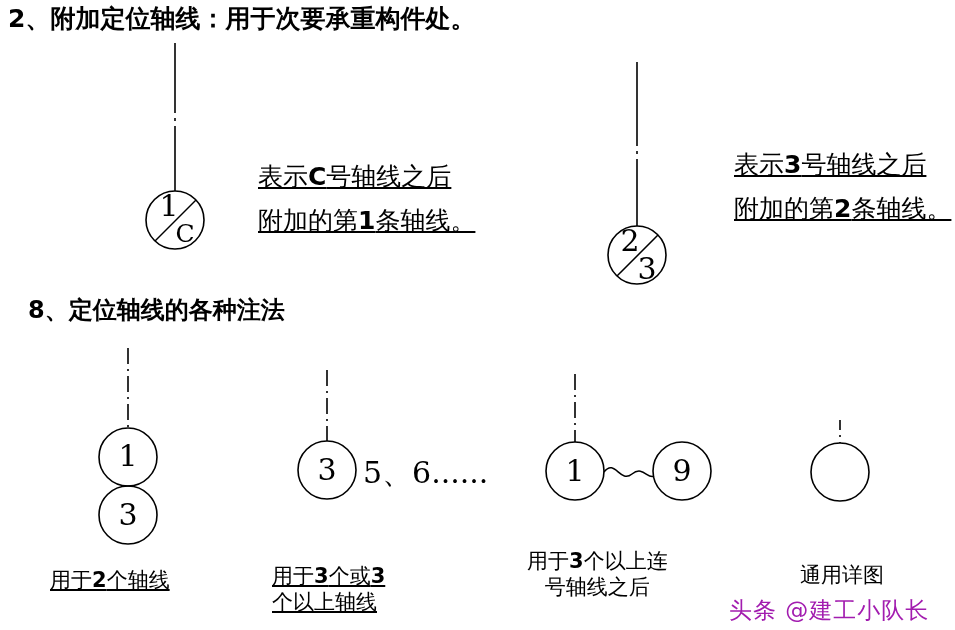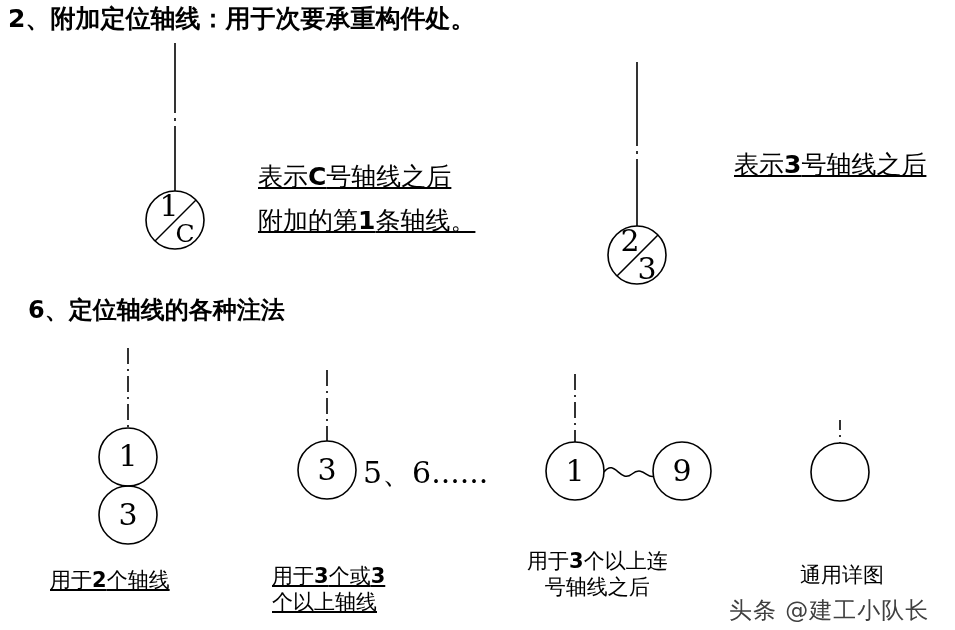--- a/index.html
+++ b/index.html
@@ -57,21 +57,21 @@
   .cap-2 { left: 272px; top: 563px; text-decoration: underline; }
   .cap-3 { left: 527px; top: 548px; text-align: center; }
   .cap-4 { left: 800px; top: 562px; }
 
   
   .watermark {
     left: 729px;
     top: 595px;
     font-family: "DejaVu Sans", "Liberation Sans", sans-serif;
     font-size: 23px;
-    color: #404040;
+    color: #a21caf;
     white-space: nowrap;
     letter-spacing: 1px;
   }
 
   
   svg.draw {
     position: absolute;
     left: 0; top: 0;
     width: 955px;
     height: 630px;
@@ -100,29 +100,30 @@
     fill: #000000;
   }
 </style>
 </head>
 <body>
 
 <div class="canvas">
 
   <div class="abs heading heading-2">2、附加定位轴线：用于次要承重构件处。</div>
 
-  <div class="abs heading heading-3">6、定位轴线的各种注法</div>
+  <div class="abs heading heading-3">8、定位轴线的各种注法</div>
 
   <div class="abs note note-left">
     <div><span>表示</span><b>C</b><span>号轴线之后</span></div>
     <div><span>附加的第</span><b>1</b><span>条轴线。</span></div>
   </div>
 
   <div class="abs note note-right">
     <div><span>表示</span><b>3</b><span>号轴线之后</span></div>
+    <div><span>附加的第</span><b>2</b><span>条轴线。</span></div>
   </div>
 
   <div class="abs caption cap-1">
     <div><span>用于</span><b>2</b><span>个轴线</span></div>
   </div>
 
   <div class="abs caption cap-2">
     <div><span>用于</span><b>3</b><span>个或</span><b>3</b></div>
     <div>个以上轴线</div>
   </div>

